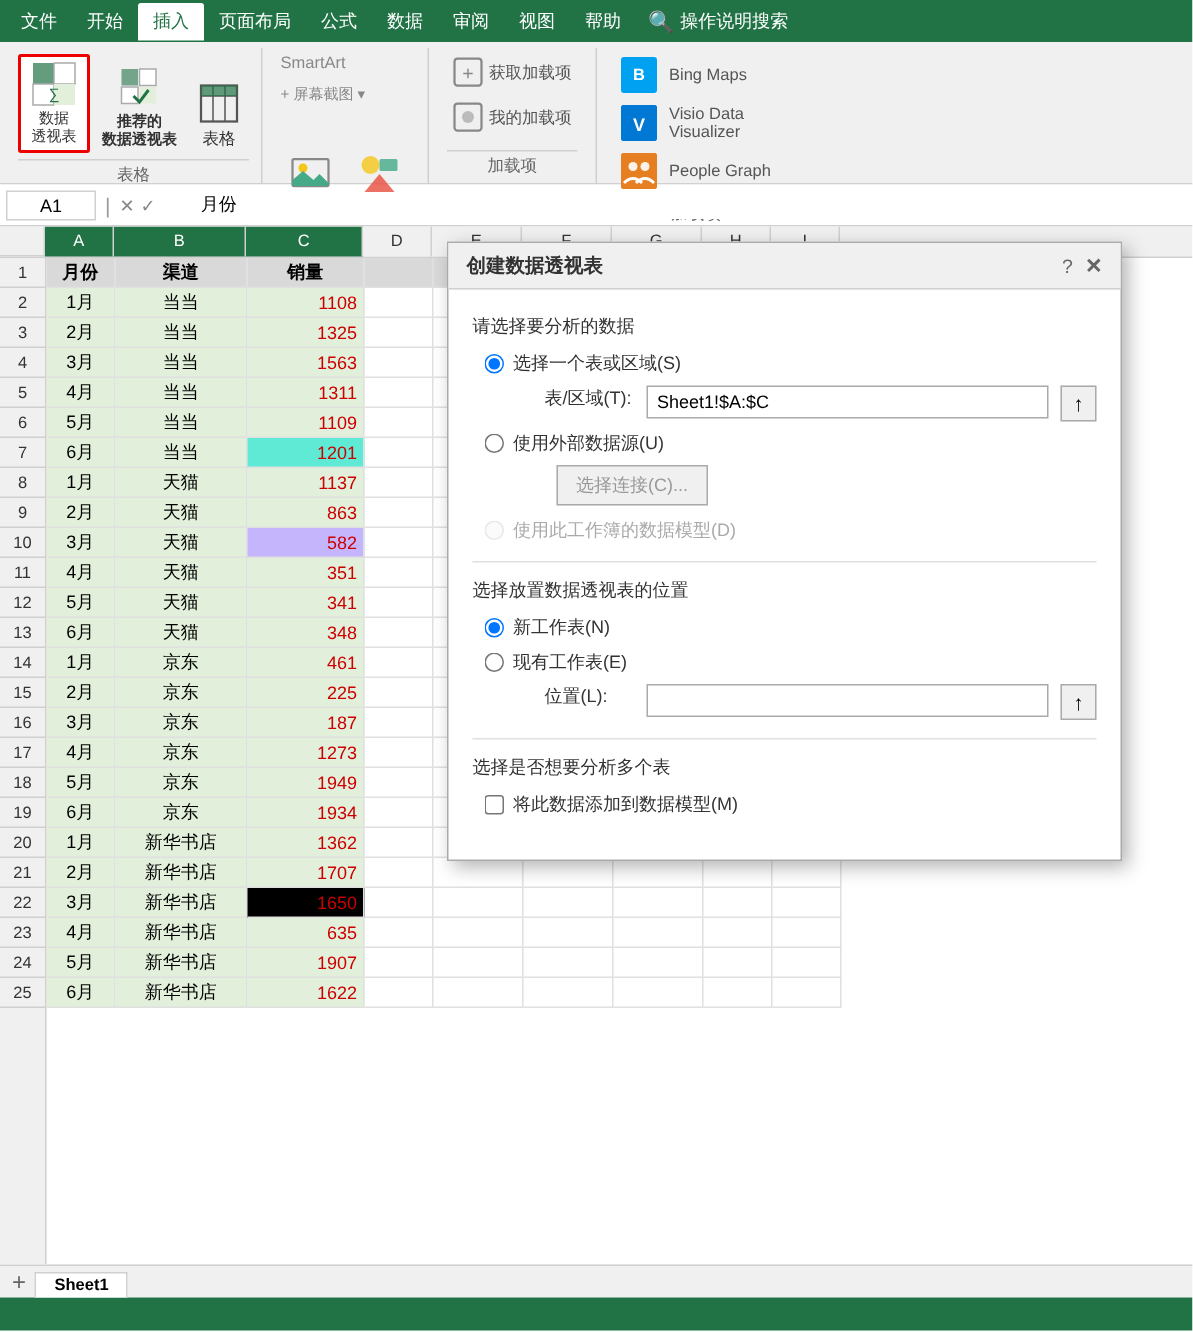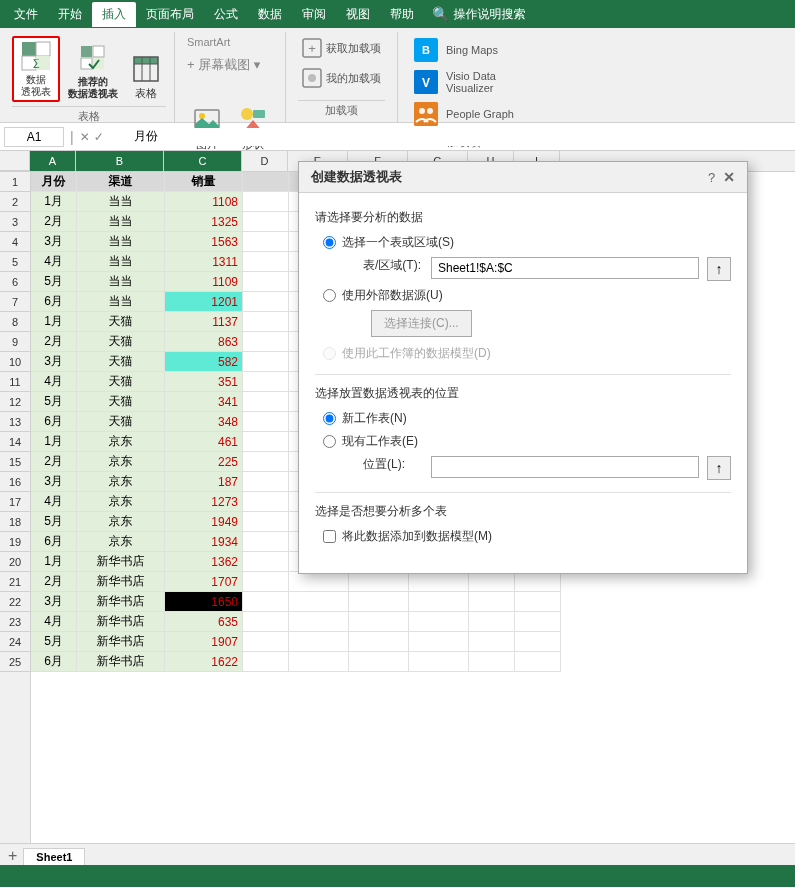--- a/index.html
+++ b/index.html
@@ -158,21 +158,21 @@
           </div>
           <div class="ribbon-btn-label">表格</div>
         </div>
       </div>
       <div class="ribbon-group-label">表格</div>
     </div>
 
     <div class="ribbon-group" style="padding: 4px 12px 0 12px;">
       <div class="ribbon-group-buttons" style="flex-direction:column; align-items:flex-start;">
         <div style="font-size:11px; color:#888; margin-bottom:4px;">SmartArt</div>
-        <div style="font-size:13px; color:#888; margin-bottom:24px;">+ 屏幕截图 ▾</div>
+        <div style="font-size:10px; color:#888; margin-bottom:24px;">+ 屏幕截图 ▾</div>
         <div style="display:flex; gap:6px; align-items:flex-end;">
           <div class="ribbon-btn">
             <div class="ribbon-btn-icon">
               <svg width="28" height="28" viewBox="0 0 28 28">
                 <rect x="2" y="4" width="24" height="18" fill="none" stroke="#888" stroke-width="1.5" rx="1"></rect>
                 <circle cx="9" cy="10" r="3" fill="#f5c518"></circle>
                 <path d="M2 18 L9 12 L16 18 L20 14 L26 20 L26 22 L2 22Z" fill="#4a8"></path>
               </svg>
             </div>
             <div class="ribbon-btn-label">图片</div>
@@ -400,21 +400,21 @@
             <div class="cell" style="width: 46px; min-width: 46px;"></div>
             <div class="cell" style="width: 60px; min-width: 60px;"></div>
             <div class="cell" style="width: 60px; min-width: 60px;"></div>
             <div class="cell" style="width: 60px; min-width: 60px;"></div>
             <div class="cell" style="width: 46px; min-width: 46px;"></div>
             <div class="cell" style="width: 46px; min-width: 46px;"></div>
           </div>
           <div class="grid-row">
             <div class="cell" style="width: 46px; min-width: 46px; background: rgb(226, 239, 218); justify-content: center;">3月</div>
             <div class="cell" style="width: 88px; min-width: 88px; background: rgb(226, 239, 218); justify-content: center;">天猫</div>
-            <div class="cell" style="width: 78px; min-width: 78px; background: #5eead4; justify-content: flex-end; color: rgb(204, 0, 0);">582</div>
+            <div class="cell" style="width: 78px; min-width: 78px; background: #c4b5fd; justify-content: flex-end; color: rgb(204, 0, 0);">582</div>
             <div class="cell" style="width: 46px; min-width: 46px;"></div>
             <div class="cell" style="width: 60px; min-width: 60px;"></div>
             <div class="cell" style="width: 60px; min-width: 60px;"></div>
             <div class="cell" style="width: 60px; min-width: 60px;"></div>
             <div class="cell" style="width: 46px; min-width: 46px;"></div>
             <div class="cell" style="width: 46px; min-width: 46px;"></div>
           </div>
           <div class="grid-row">
             <div class="cell" style="width: 46px; min-width: 46px; background: rgb(226, 239, 218); justify-content: center;">4月</div>
             <div class="cell" style="width: 88px; min-width: 88px; background: rgb(226, 239, 218); justify-content: center;">天猫</div>

